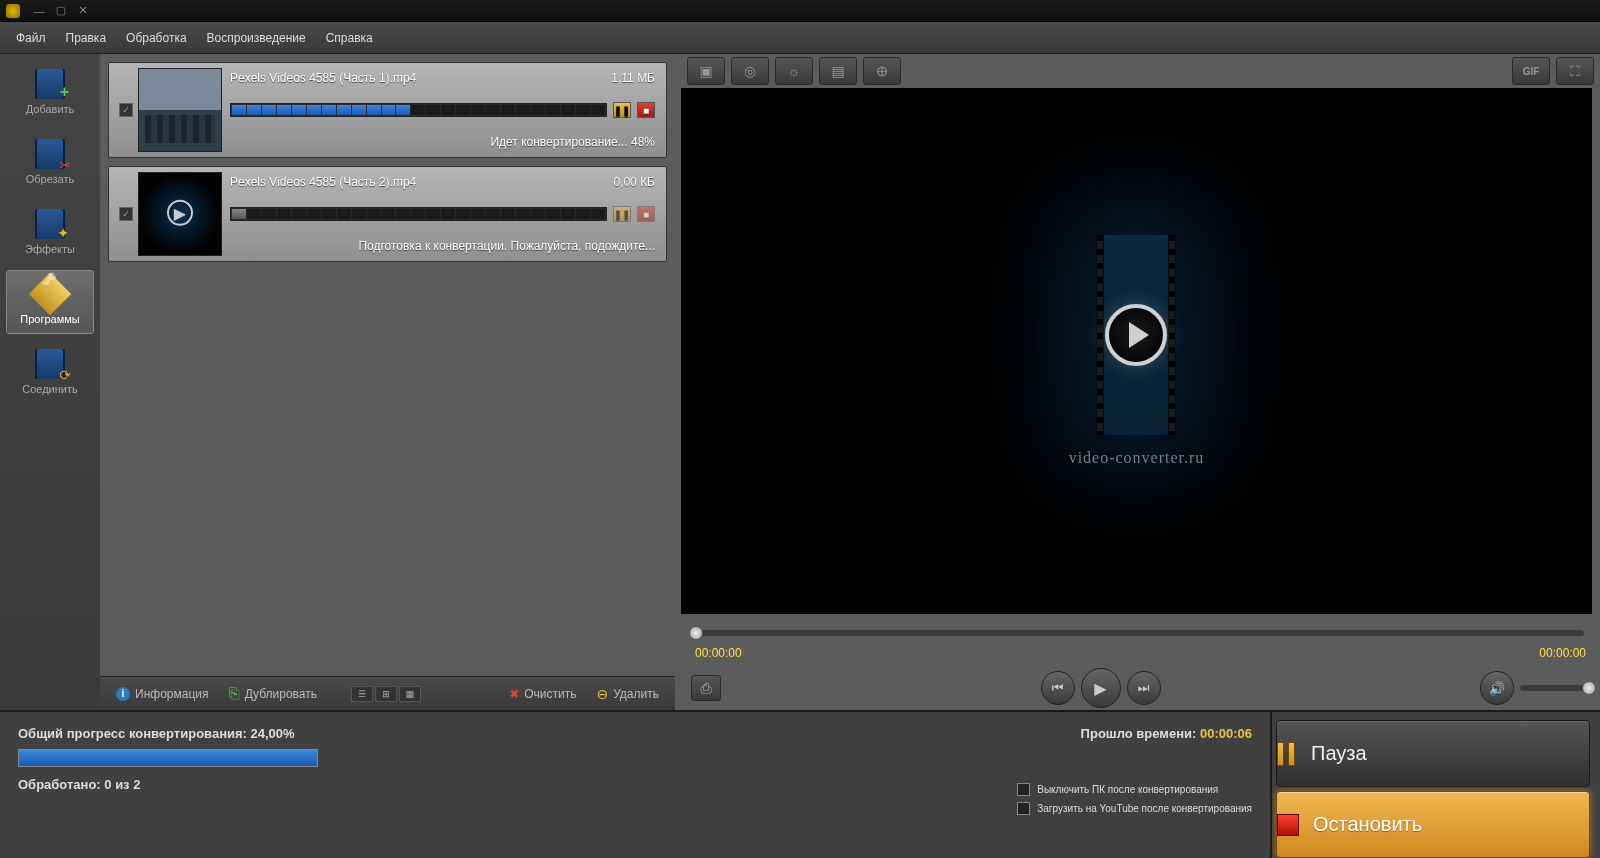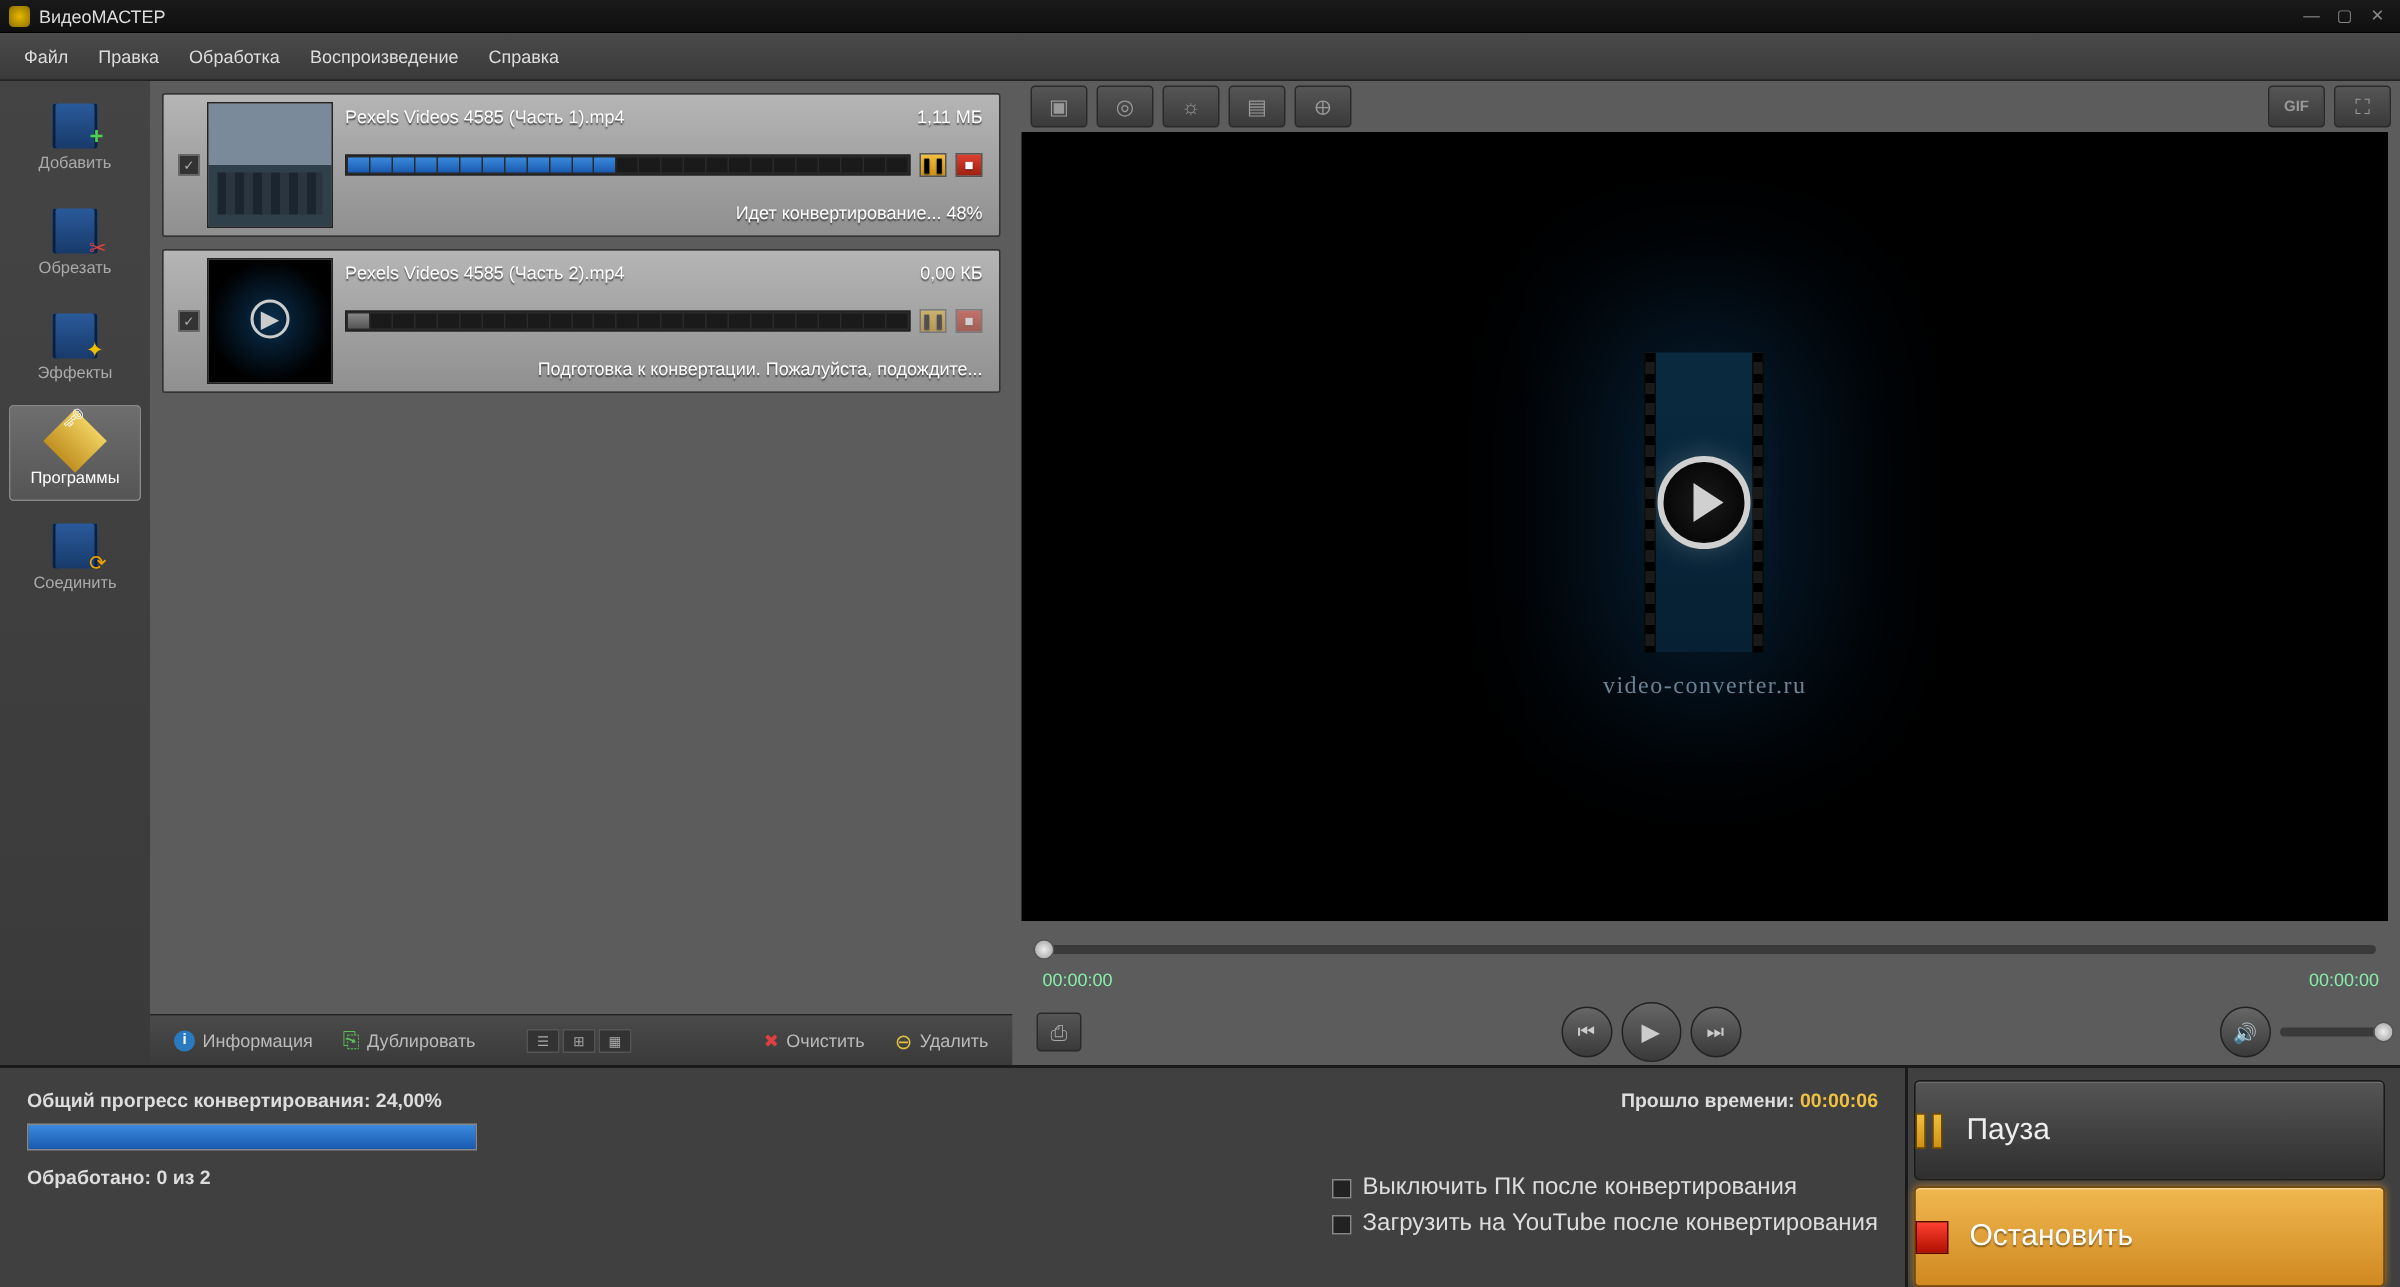--- a/index.html
+++ b/index.html
@@ -77,54 +77,53 @@
 .filmstrip { width:80px; height:200px; background:linear-gradient(to right,#0a0a0a 0 8px,transparent 8px calc(100% - 8px),#0a0a0a calc(100% - 8px) 100%),linear-gradient(to bottom,#0a2a40,#072033); box-shadow:0 0 100px 30px rgba(20,90,150,.35); position:relative; display:flex; align-items:center; justify-content:center; }
 .filmstrip::before,.filmstrip::after { content:""; position:absolute; width:6px; top:0; bottom:0; background:repeating-linear-gradient(#000 0 6px,#1a1a1a 6px 14px); }
 .filmstrip::before { left:1px; } .filmstrip::after { right:1px; }
 .playcircle { width:62px; height:62px; border-radius:50%; border:4px solid #d0d0d0; display:flex; align-items:center; justify-content:center; background:radial-gradient(#1a1a1a,#000); box-shadow:0 0 20px rgba(255,255,255,.2); }
 .playcircle::after { content:""; border-left:20px solid #d0d0d0; border-top:13px solid transparent; border-bottom:13px solid transparent; margin-left:5px; }
 .prevcaption { color:#7a8a94; font-size:16px; letter-spacing:1px; margin-top:14px; font-family:Liberation Serif, serif; }
 
 .seekrow { height:26px; display:flex; align-items:center; padding:0 8px 0 0; }
 .seektrack { flex:1; height:6px; background:#3a3a3a; border-radius:3px; position:relative; margin:0 8px; }
 .seekthumb { position:absolute; left:0; top:-4px; width:14px; height:14px; border-radius:50%; background:radial-gradient(#eee,#999); border:1px solid #555; }
-.timerow { display:flex; justify-content:space-between; padding:0 14px 6px; color:#86efac; font-size:12px; }
+.timerow { display:flex; justify-content:space-between; padding:0 14px 6px; color:#fde047; font-size:12px; }
 
 .controlrow { height:44px; display:flex; align-items:center; padding:0 10px; gap:6px; }
 .ctrbtn { width:34px; height:34px; border-radius:50%; background:linear-gradient(#666,#3a3a3a); border:1px solid #222; display:flex; align-items:center; justify-content:center; color:#ccc; font-size:13px; cursor:pointer; }
 .ctrbtn.big { width:40px; height:40px; font-size:16px; }
 .snapbtn { width:30px; height:26px; background:linear-gradient(#555,#3a3a3a); border:1px solid #2a2a2a; border-radius:3px; display:flex; align-items:center; justify-content:center; color:#aaa; font-size:14px; cursor:pointer; }
 .vol { width:70px; height:6px; background:#3a3a3a; border-radius:3px; position:relative; }
 .volthumb { position:absolute; right:-6px; top:-4px; width:14px; height:14px; border-radius:50%; background:radial-gradient(#eee,#999); border:1px solid #555; }
 
 
 .bottom { height:156px; display:flex; border-top:2px solid #1a1a1a; }
 .progpanel { flex:1; background:#404040; padding:14px 18px; display:flex; flex-direction:column; }
 .progrow1 { display:flex; justify-content:space-between; font-size:13px; color:#ddd; font-weight:bold; margin-bottom:8px; }
 .bigprog { height:18px; background:#d9d9d9; border:1px solid #888; margin-bottom:10px; position:relative; width:300px; }
 .bigprog .fill { height:100%; background:linear-gradient(#3a8adf,#1a5ab0); }
 .procline { color:#ddd; font-weight:bold; font-size:13px; }
 .checks { margin-left:auto; text-align:left; }
-.chkline { display:flex; align-items:center; gap:7px; color:#ddd; font-size:16px; margin-top:6px; justify-content:flex-start; }
+.chkline { display:flex; align-items:center; gap:7px; color:#ddd; font-size:10px; margin-top:6px; justify-content:flex-start; }
 .chkbox { width:13px; height:13px; border:1px solid #888; background:#222; }
 
 .actionpanel { width:330px; background:#404040; display:flex; flex-direction:column; gap:0; padding:6px 6px 6px 0; border-left:2px solid #1a1a1a; }
 .bigbtn { flex:1; border-radius:4px; display:flex; align-items:center; gap:14px; font-size:20px; cursor:pointer; margin:2px 4px; }
 .bigbtn.pausebtn { background:linear-gradient(#555,#2f2f2f); border:1px solid #1a1a1a; box-shadow:inset 0 1px 0 rgba(255,255,255,.15); color:#eee; }
 .bigbtn.pausebtn .bi { width:20px; height:24px; display:flex; gap:4px; }
 .bigbtn.pausebtn .bi span { width:7px; background:linear-gradient(#f0c040,#d09010); border:1px solid #704800; }
 .bigbtn.stopbtn { background:linear-gradient(#f0b850,#d08820); border:1px solid #7a4a00; box-shadow:inset 0 1px 0 rgba(255,255,255,.4),0 0 6px rgba(255,160,30,.6); color:#fff; text-shadow:0 1px 1px rgba(0,0,0,.4); }
 .bigbtn.stopbtn .bi { width:22px; height:22px; background:linear-gradient(#ff4030,#b01000); border:1px solid #600000; }
 </style>
 </head>
 <body>
 
 <div class="titlebar">
   <div class="logo"></div>
-  <div class="title">ВидеоМАСТЕР</div>
   <div class="winbtn">—</div>
   <div class="winbtn">▢</div>
   <div class="winbtn">✕</div>
 </div>
 
 <div class="menubar">
   <div class="menuitem">Файл</div>
   <div class="menuitem">Правка</div>
   <div class="menuitem">Обработка</div>
   <div class="menuitem">Воспроизведение</div>

